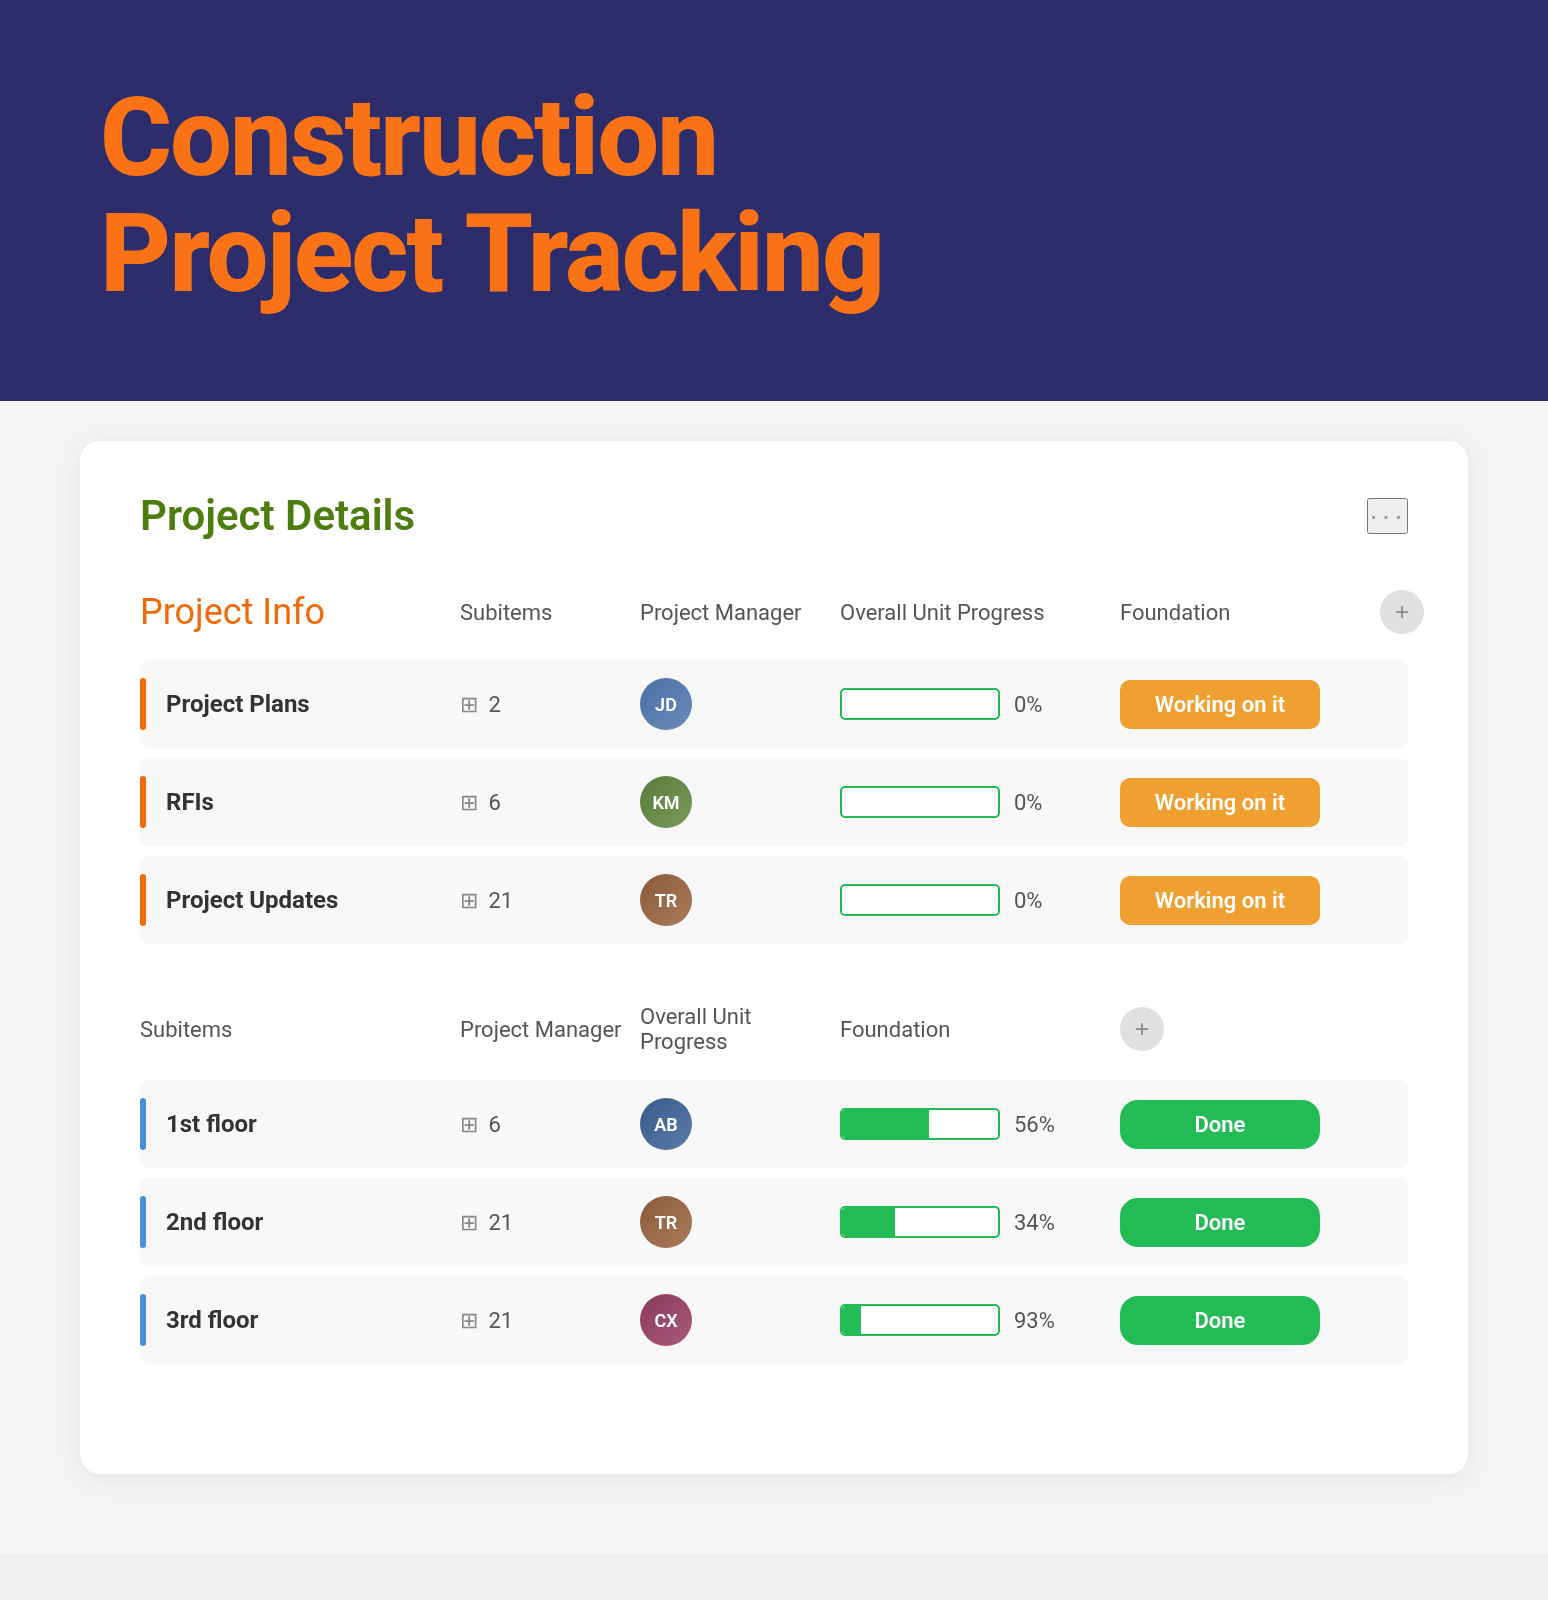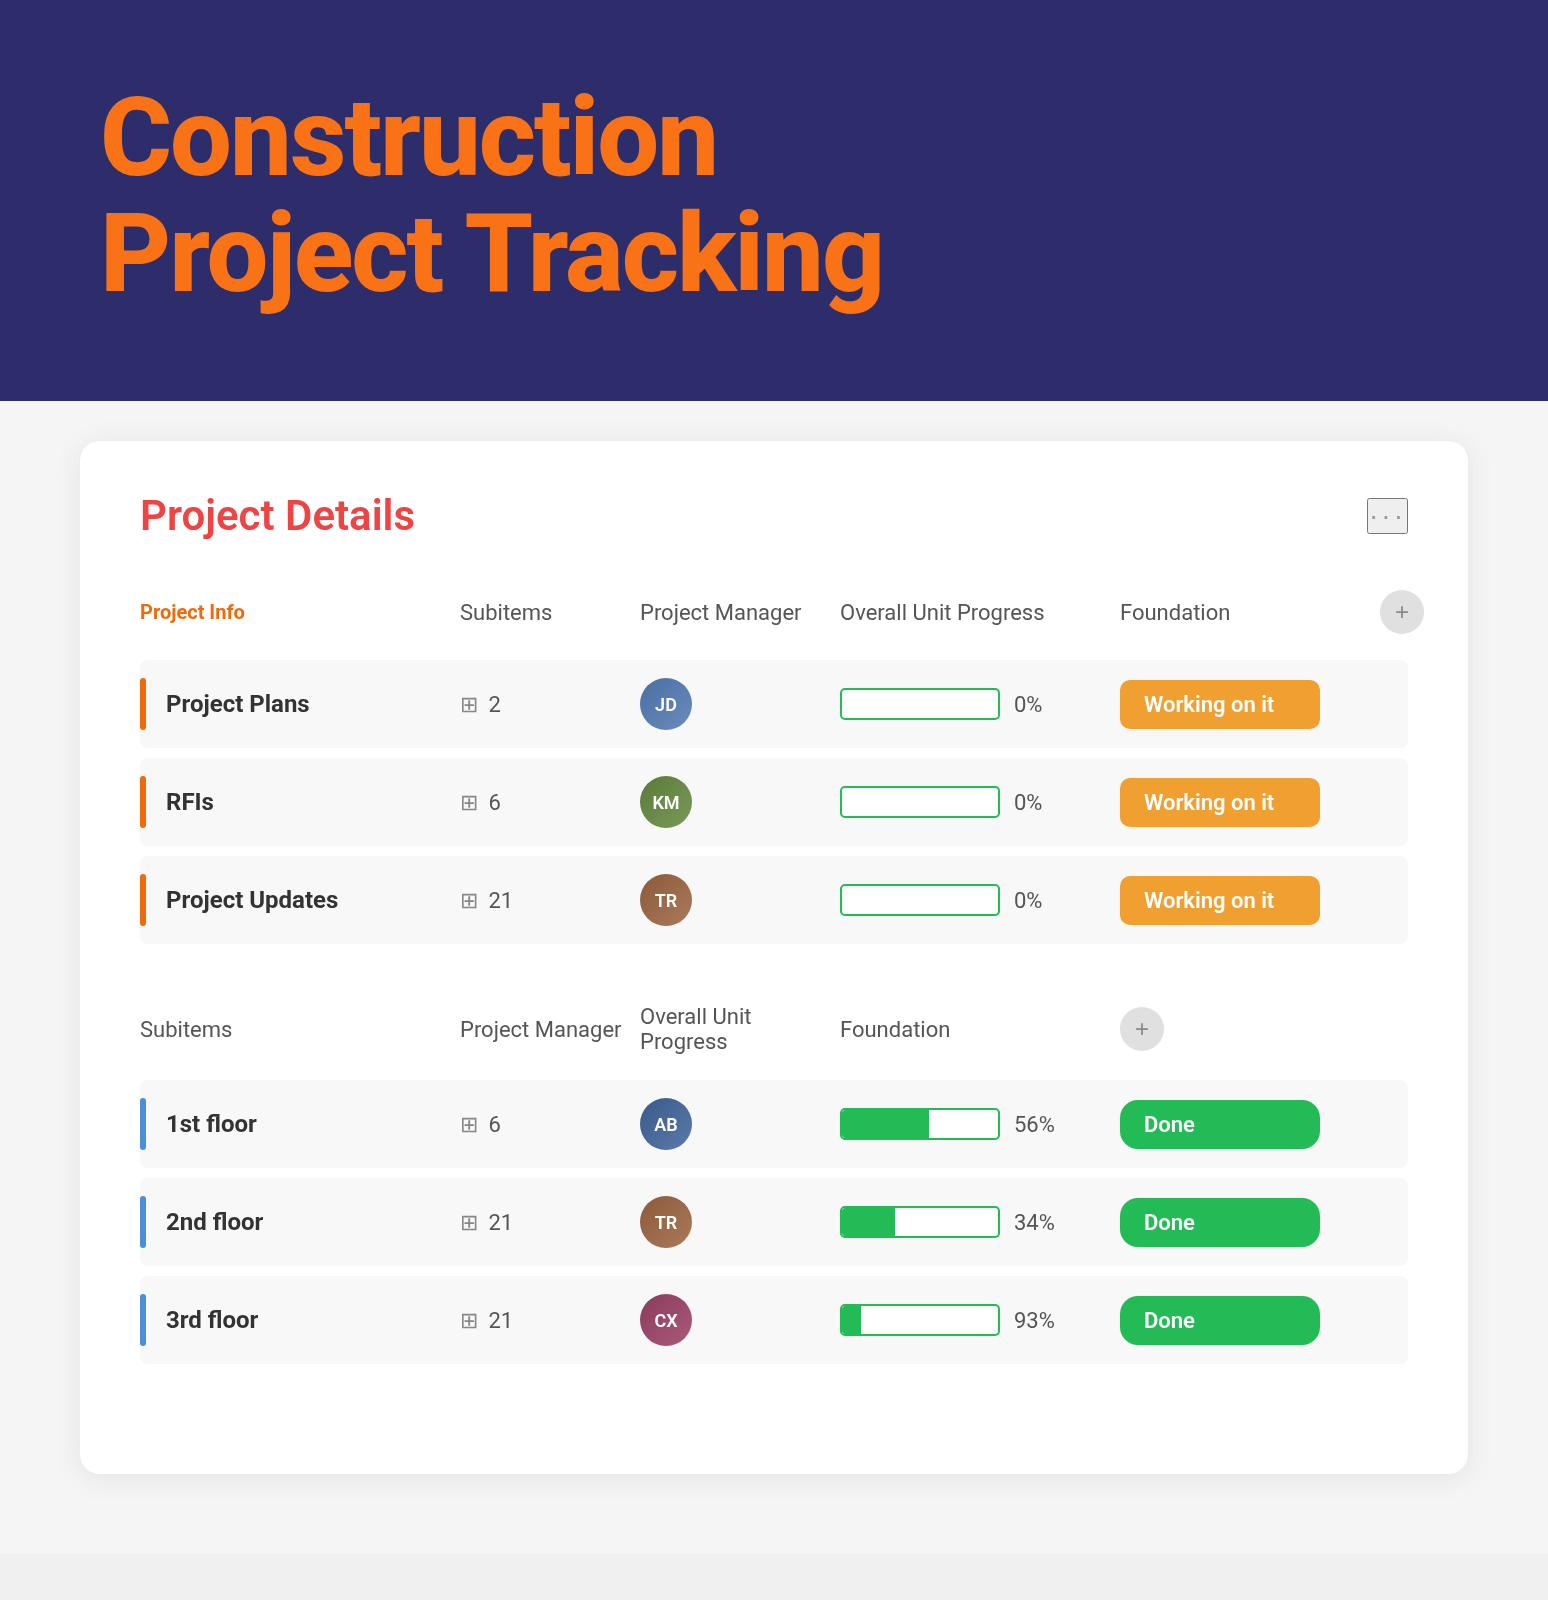--- a/index.html
+++ b/index.html
@@ -41,21 +41,21 @@
     .card-header {
       display: flex;
       justify-content: space-between;
       align-items: center;
       margin-bottom: 50px;
     }
 
     .card-title {
       font-size: 42px;
       font-weight: 600;
-      color: #ef4444;
+      color: #4d7c0f;
     }
 
     .more-icon {
       color: #999999;
       font-size: 28px;
       letter-spacing: 3px;
       cursor: pointer;
     }
 
     
@@ -65,22 +65,22 @@
 
     .section-header-row {
       display: grid;
       grid-template-columns: 320px 180px 200px 280px 260px 60px;
       align-items: center;
       padding: 0 0 16px 0;
       border-bottom: none;
     }
 
     .section-label {
-      font-size: 20px;
-      font-weight: 700;
+      font-size: 36px;
+      font-weight: 400;
     }
 
     .section-label.orange { color: #f06a0a; }
     .section-label.blue { color: #4a90d9; }
 
     .col-header {
       font-size: 22px;
       color: #555555;
       font-weight: 400;
     }
@@ -190,21 +190,21 @@
       display: flex;
       align-items: center;
     }
 
     .status-badge {
       border-radius: 10px;
       padding: 12px 24px;
       font-size: 22px;
       font-weight: 600;
       color: #ffffff;
-      text-align: left;
+      text-align: center;
       min-width: 200px;
     }
 
     .status-badge.working { background: #f0a030; }
     .status-badge.done { background: #22bb55; border-radius: 18px; }
 
     .add-col-btn {
       width: 44px;
       height: 44px;
       border-radius: 50%;

